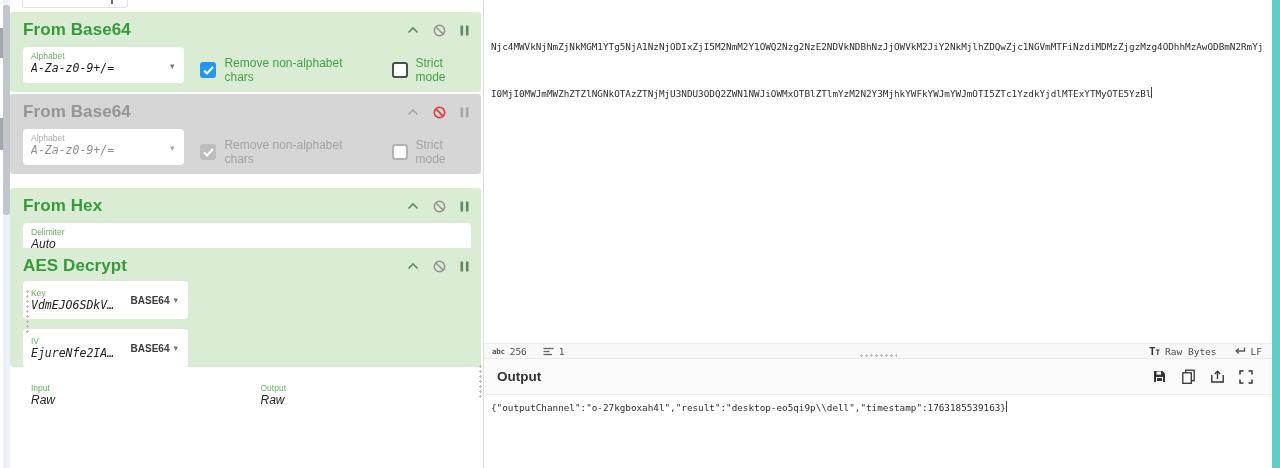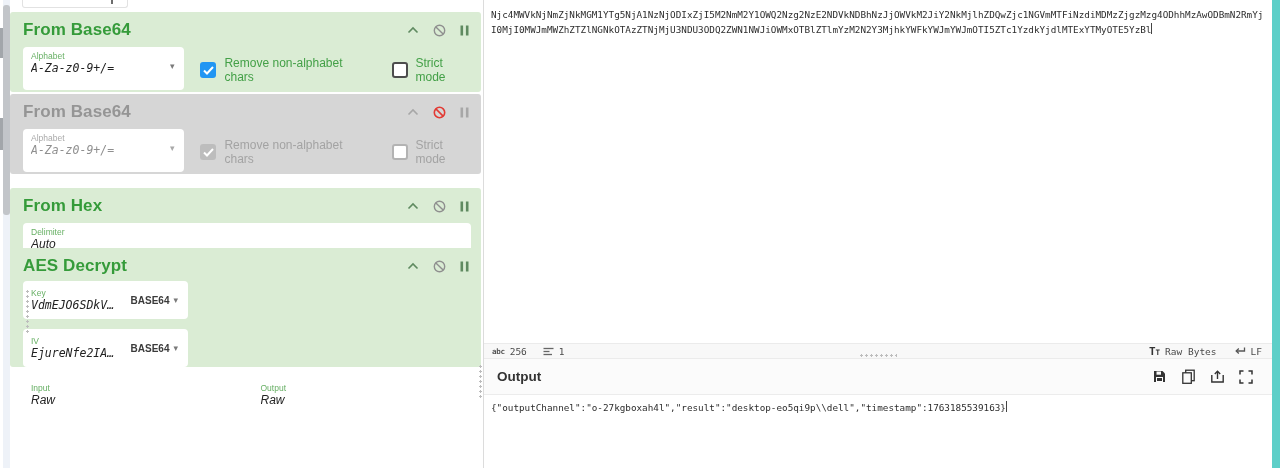--- a/index.html
+++ b/index.html
@@ -36,21 +36,21 @@
   .field{background:#fff;border-radius:4px;padding:4px 8px 4px 8px;box-sizing:border-box;position:relative;}
   .f-label{font-size:8.5px;line-height:10px;color:#68b065;}
   .f-value{font-size:11.5px;line-height:15px;color:#222;white-space:nowrap;overflow:hidden;font-style:italic;}
   .f-value.sans{font-family:"Liberation Sans","DejaVu Sans",sans-serif;font-size:12px;}
   .op.disabled .f-label{color:#a9a9a9;}
   .op.disabled .f-value{color:#8f8f8f;}
   .caret{color:#7a7a7a;font-size:9px;}
   .field .caret.right{position:absolute;right:10px;top:14px;}
   .op.disabled .caret{color:#a9a9a9;}
 
-  .fw-alpha{width:170px;height:43px;}
+  .fw-alpha{width:170px;height:36px;}
   .fw-full{width:449px;height:36px;}
   .fw-key{width:165px;height:38px;display:flex;align-items:center;}
   .fw-mode{width:99px;height:38px;}
   .fw-io{width:220px;height:36px;}
   .fw-io2{width:219px;height:36px;}
   .kv{flex:1;min-width:0;}
   .toggle-btn{display:flex;align-items:center;gap:4px;font-size:10px;font-weight:bold;color:#3b3b3b;padding:0 2px 0 6px;cursor:pointer;}
 
   .cb-row{display:flex;align-items:center;margin-top:9px;}
   .cb-item{display:flex;align-items:center;gap:8px;}
@@ -62,21 +62,21 @@
   .op.disabled .cb-box.unchecked{border-color:#b3b3b3;}
   .op.disabled .cb-label{color:#a3a3a3;}
 
   .v-dots{position:absolute;width:3px;background-image:radial-gradient(circle,#bcbcbc 1px,transparent 1.3px);background-size:3px 5px;}
   .h-dots{position:absolute;height:3px;background-image:radial-gradient(circle,#bcbcbc 1px,transparent 1.3px);background-size:5px 3px;}
 
   
   .io{position:absolute;left:483px;top:0;width:789px;height:468px;background:#fff;
       border-left:1px solid #dcdcdc;box-sizing:border-box;}
   .input-text{position:absolute;left:7px;top:7px;right:2px;font-size:9.3px;line-height:15px;color:#2d2d2d;}
-  .input-text div{white-space:pre;overflow:hidden;}
+  .input-text div{white-space:pre;overflow:hidden;margin-top:32px;}
   .cursor{display:inline-block;width:1px;height:11px;background:#444;vertical-align:-1px;}
 
   .status-bar{position:absolute;left:0;top:343px;width:100%;height:16px;background:#f8f8f8;
       border-top:1px solid #ebebeb;border-bottom:1px solid #ebebeb;box-sizing:content-box;
       display:flex;align-items:center;padding:0 8px;font-size:9.5px;color:#4a4a4a;box-sizing:border-box;text-align:center;}
   .sb-item{display:flex;align-items:center;gap:5px;margin-right:16px;}
   .sb-abc{font-size:7.5px;font-weight:bold;letter-spacing:-0.3px;color:#555;}
   .sb-right{margin-left:auto;display:flex;align-items:center;}
   .tt .t1{font-size:11px;font-weight:bold;color:#333;}
   .tt .t2{font-size:7.5px;font-weight:bold;color:#333;}

